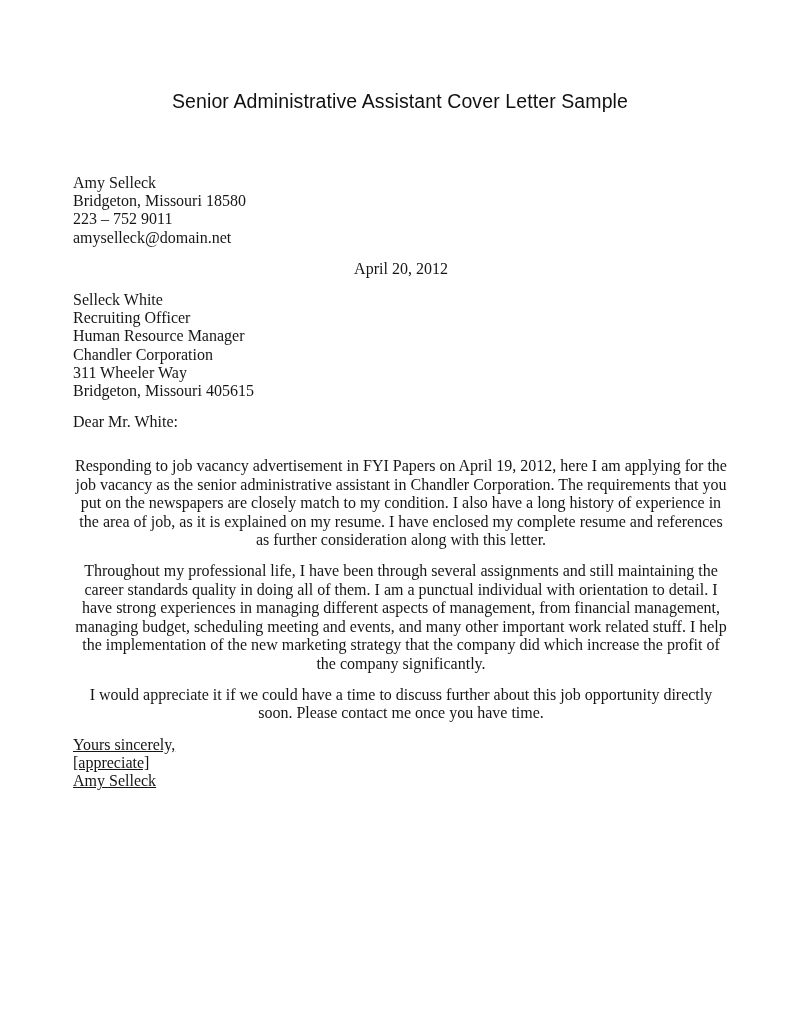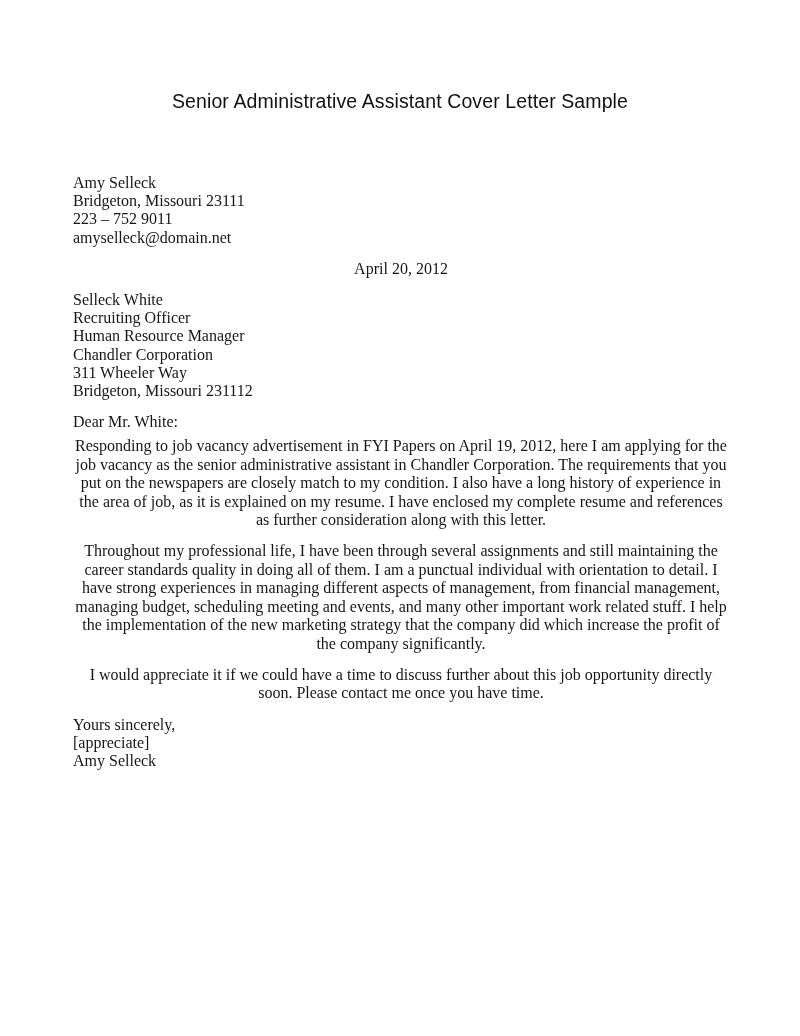--- a/index.html
+++ b/index.html
@@ -48,20 +48,21 @@
     font-size: 16px;
     line-height: 18.2px;
     color: #161616;
   }
 
   .block {
     margin: 0 0 13px 0;
   }
   .block:last-child {
     margin-bottom: 0;
+    text-decoration: underline;
   }
 
   .line {
     display: block;
     white-space: pre-wrap;
   }
 
   .para {
     margin: 0 0 13px 0;
     text-align: center;
@@ -72,50 +73,50 @@
   .closing-block .line {
     line-height: 18.2px;
   }
 
   .date-block {
     margin: 0 0 13px 0;
     text-align: center;
   }
 
   .salutation {
-    margin: 0 0 6px 0;
+    margin: 0 0 26px 0;
   }
 </style>
 </head>
 <body>
 
 <div class="page">
 
   <div class="doc-title">Senior Administrative Assistant Cover Letter Sample</div>
 
   <div class="letter-body">
 
     <div class="block addr-block">
       <span class="line">Amy Selleck</span>
-      <span class="line">Bridgeton, Missouri 23111</span>
+      <span class="line">Bridgeton, Missouri 18580</span>
       <span class="line">223 – 752 9011</span>
       <span class="line">amyselleck@domain.net</span>
     </div>
 
     <div class="date-block">
       <span class="line">April 20, 2012</span>
     </div>
 
     <div class="block addr-block">
       <span class="line">Selleck White</span>
       <span class="line">Recruiting Officer</span>
       <span class="line">Human Resource Manager</span>
       <span class="line">Chandler Corporation</span>
       <span class="line">311 Wheeler Way</span>
-      <span class="line">Bridgeton, Missouri 231112</span>
+      <span class="line">Bridgeton, Missouri 405615</span>
     </div>
 
     <div class="salutation">Dear Mr. White:</div>
 
     <p class="para">Responding to job vacancy advertisement in FYI Papers on April 19, 2012, here I am applying for the job vacancy as the senior administrative assistant in Chandler Corporation. The requirements that you put on the newspapers are closely match to my condition. I also have a long history of experience in the area of job, as it is explained on my resume. I have enclosed my complete resume and references as further consideration along with this letter.</p>
     <p class="para">Throughout my professional life, I have been through several assignments and still maintaining the career standards quality in doing all of them. I am a punctual individual with orientation to detail. I have strong experiences in managing different aspects of management, from financial management, managing budget, scheduling meeting and events, and many other important work related stuff. I help the implementation of the new marketing strategy that the company did which increase the profit of the company significantly.</p>
     <p class="para">I would appreciate it if we could have a time to discuss further about this job opportunity directly soon. Please contact me once you have time.</p>
 
     <div class="block closing-block">
       <span class="line">Yours sincerely,</span>

